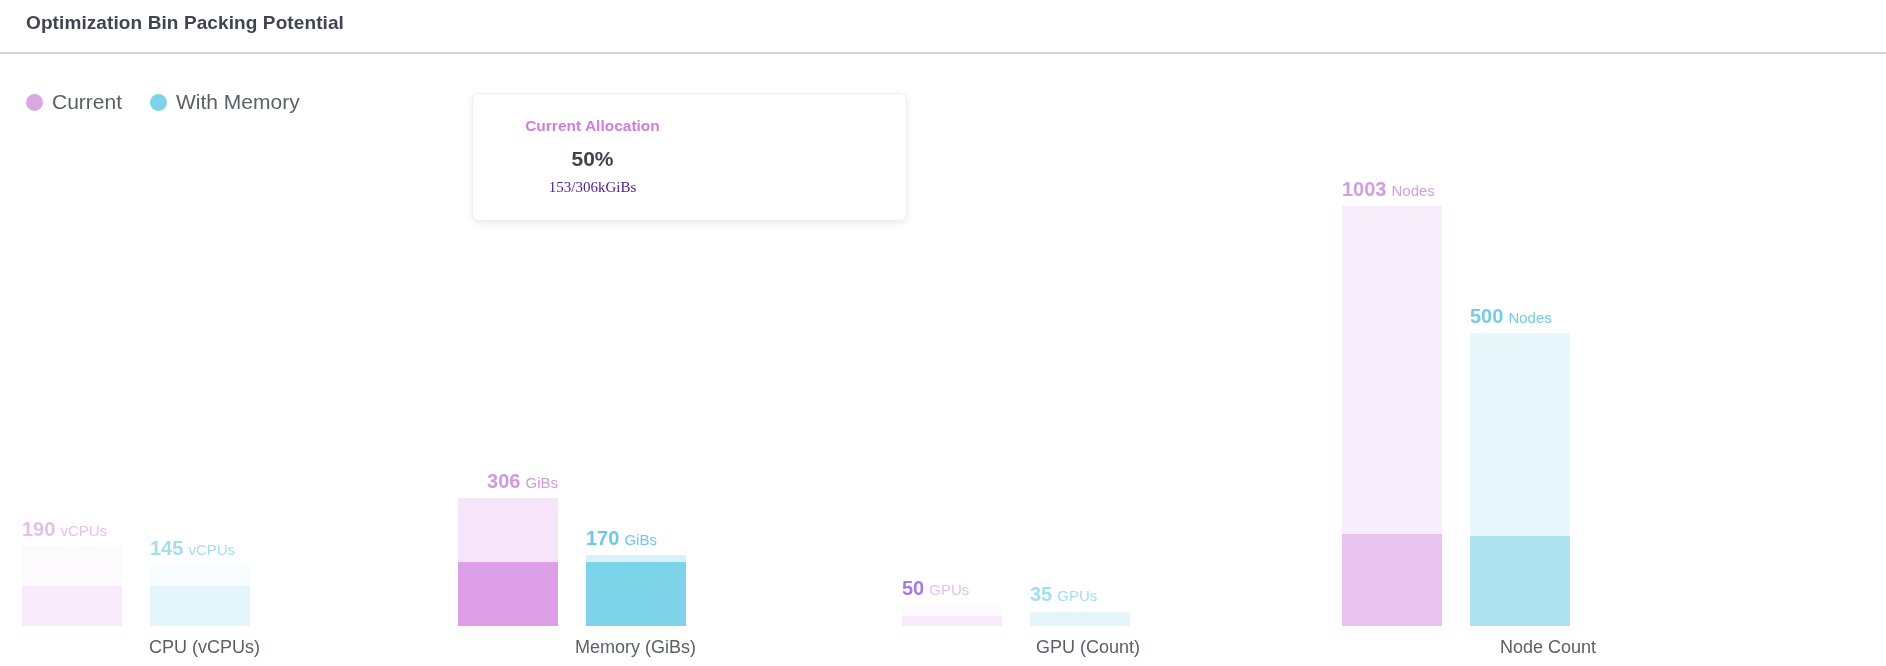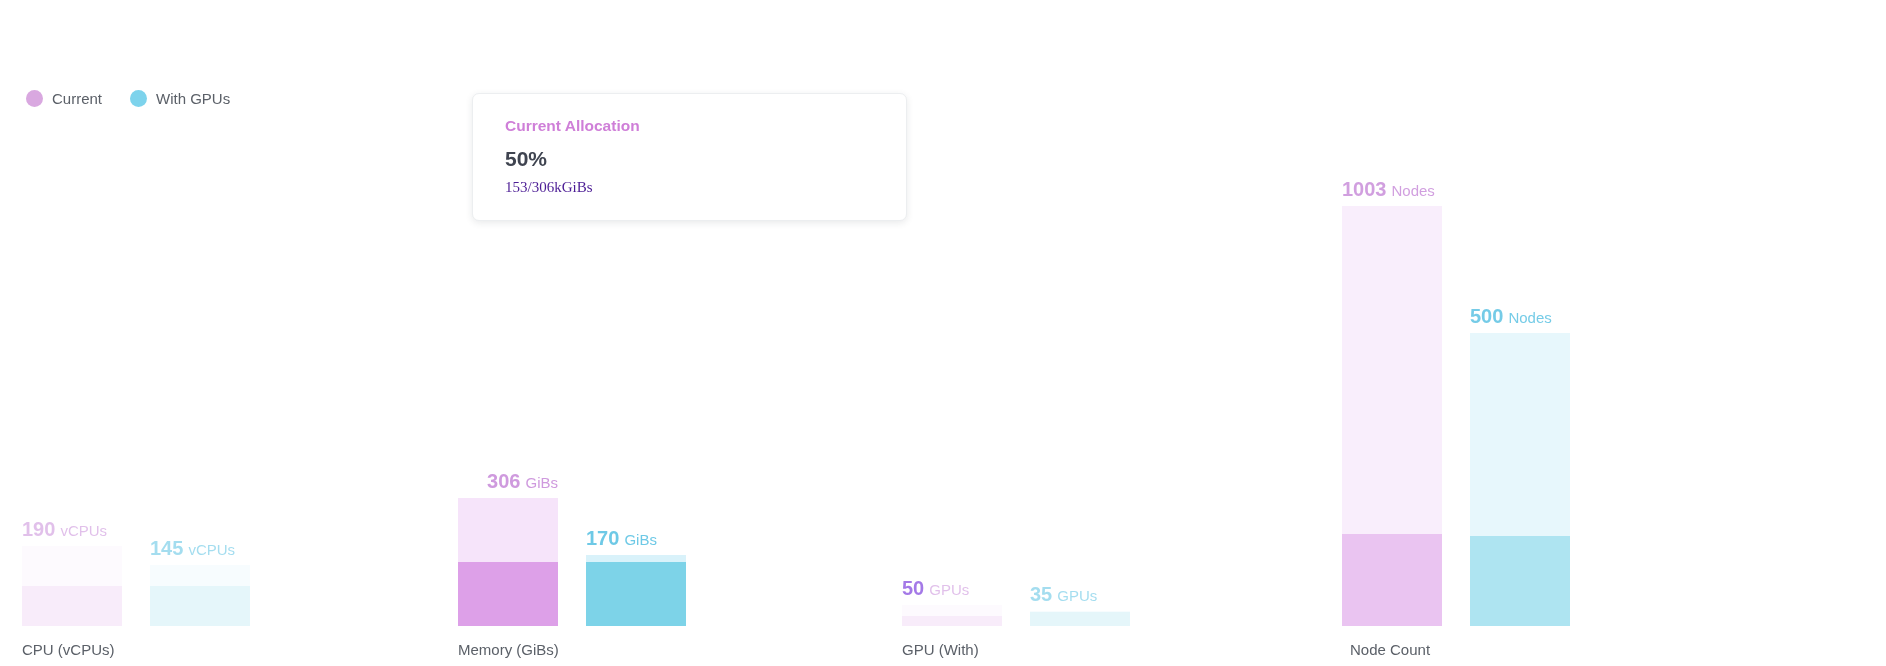--- a/index.html
+++ b/index.html
@@ -62,38 +62,39 @@
     align-items: center;
     gap: 9px;
   }
   .legend-swatch {
     width: 17px;
     height: 17px;
     border-radius: 50%;
     display: block;
   }
   .legend-label {
-    font-size: 15px;
+    font-size: 21px;
     color: #5b6068;
     white-space: nowrap;
   }
 
   
   .tooltip-card {
     position: absolute;
     left: 472px;
     top: 93px;
     width: 435px;
     box-sizing: border-box;
     background: #ffffff;
     border: 1px solid #eceef0;
     border-radius: 7px;
     box-shadow: 0 2px 7px rgba(40,45,60,0.10);
     padding: 23px 26px 24px 32px;
     display: flex;
+    text-align: center;
   }
   .tt-col {
     min-width: 175px;
   }
   .tt-heading {
     font-size: 15.5px;
     font-weight: bold;
     margin: 0 0 12px 0;
     white-space: nowrap;
   }
@@ -172,40 +173,44 @@
   .bar-label .unit {
     font-size: 15px;
     font-weight: normal;
     margin-left: 5px;
   }
 
   .axis-label {
     position: absolute;
     bottom: 6px;
     width: 100%;
-    text-align: left;
-    font-size: 15px;
+    text-align: right;
+    font-size: 18px;
     color: #5b6068;
     white-space: nowrap;
   }
 </style>
 </head>
 <body>
 
 <div class="panel">
 
+  <div class="header">
+    <div class="panel-title">Optimization Bin Packing Potential</div>
+    <div class="header-divider"></div>
+  </div>
 
   <div class="legend">
     <div class="legend-item">
       <span class="legend-swatch" style="background: rgb(217, 168, 224);"></span>
       <span class="legend-label">Current</span>
     </div>
     <div class="legend-item">
       <span class="legend-swatch" style="background: rgb(125, 211, 236);"></span>
-      <span class="legend-label">With GPUs</span>
+      <span class="legend-label">With Memory</span>
     </div>
   </div>
 
   <div class="plot">
     <div class="baseline-area" id="groups-root">
         <div class="group" style="left: 22px; width: 238px;">
           <div class="group-inner">
             <div class="bar-wrap" style="left: 0px; width: 100px; height: 80px;">
               <div class="bar" style="height: 80px;">
                 <div class="seg-capacity" style="height: 40px; background: rgb(246, 228, 250); opacity: 0.2;"></div>
@@ -252,21 +257,21 @@
             </div>
             <div class="bar-label" style="bottom: 28px; left: 0px; width: 100px; opacity: 0.62;"><span class="num" style="color: #6d28d9;">50</span><span class="unit" style="color: rgb(207, 154, 222);">GPUs</span></div>
             <div class="bar-wrap" style="left: 128px; width: 100px; height: 15px;">
               <div class="bar" style="height: 15px;">
                 <div class="seg-capacity" style="height: 1px; background: rgb(217, 242, 250); opacity: 0.2;"></div>
                 <div class="seg-used" style="height: 14px; background: rgb(125, 211, 232); opacity: 0.2;"></div>
               </div>
             </div>
             <div class="bar-label" style="bottom: 22px; left: 128px; width: 100px; opacity: 0.62;"><span class="num" style="color: rgb(110, 201, 230);">35</span><span class="unit" style="color: rgb(110, 201, 230);">GPUs</span></div>
           </div>
-          <div class="axis-label" style="bottom: -32px; color: rgb(91, 96, 104);">GPU (With)</div>
+          <div class="axis-label" style="bottom: -32px; color: rgb(91, 96, 104);">GPU (Count)</div>
         </div>
         <div class="group" style="left: 1342px; width: 238px; padding-left: 8px;">
           <div class="group-inner">
             <div class="bar-wrap" style="left: 0px; width: 100px; height: 420px;">
               <div class="bar" style="height: 420px;">
                 <div class="seg-capacity" style="height: 328px; background: rgb(246, 228, 250); opacity: 0.62;"></div>
                 <div class="seg-used" style="height: 92px; background: rgb(221, 160, 232); opacity: 0.62;"></div>
               </div>
             </div>
             <div class="bar-label" style="bottom: 427px; left: 0px; width: 100px; opacity: 0.95;"><span class="num" style="color: rgb(207, 154, 222);">1003</span><span class="unit" style="color: rgb(207, 154, 222);">Nodes</span></div>

